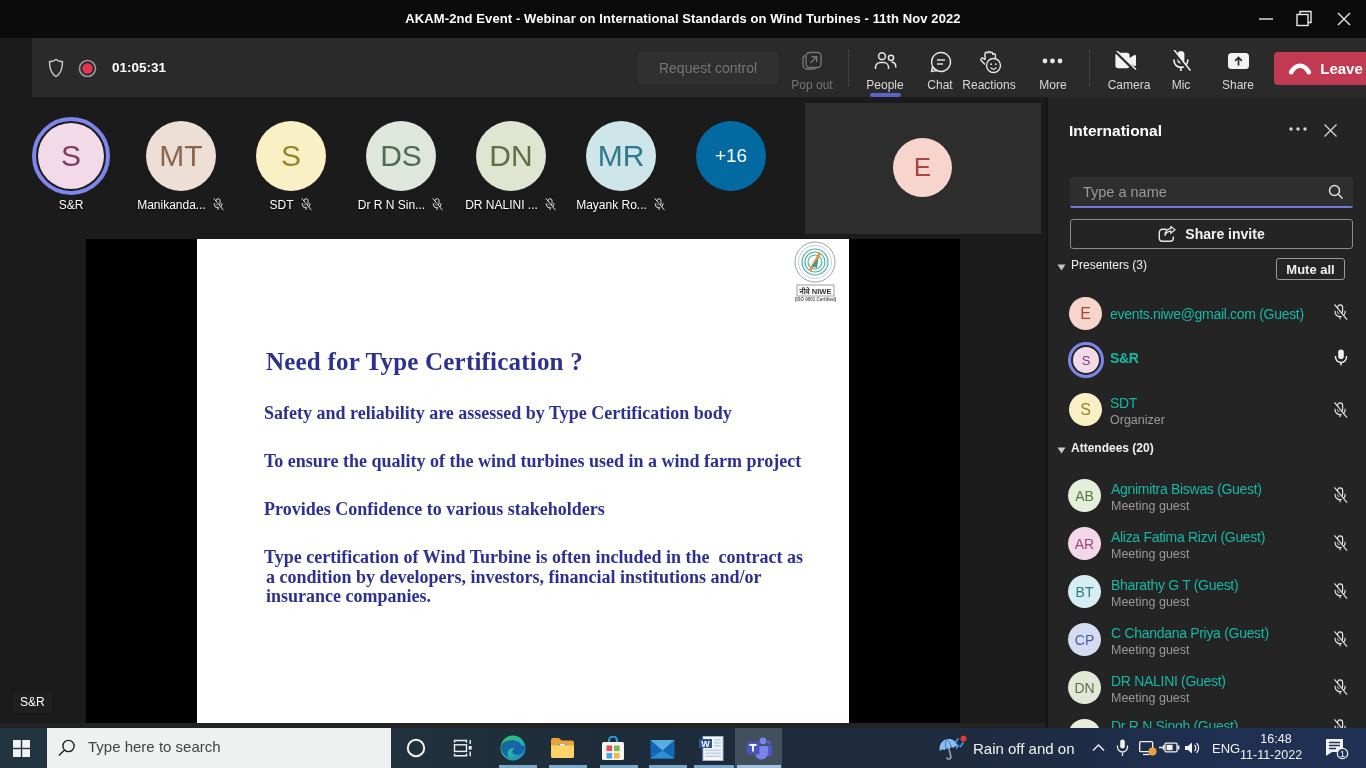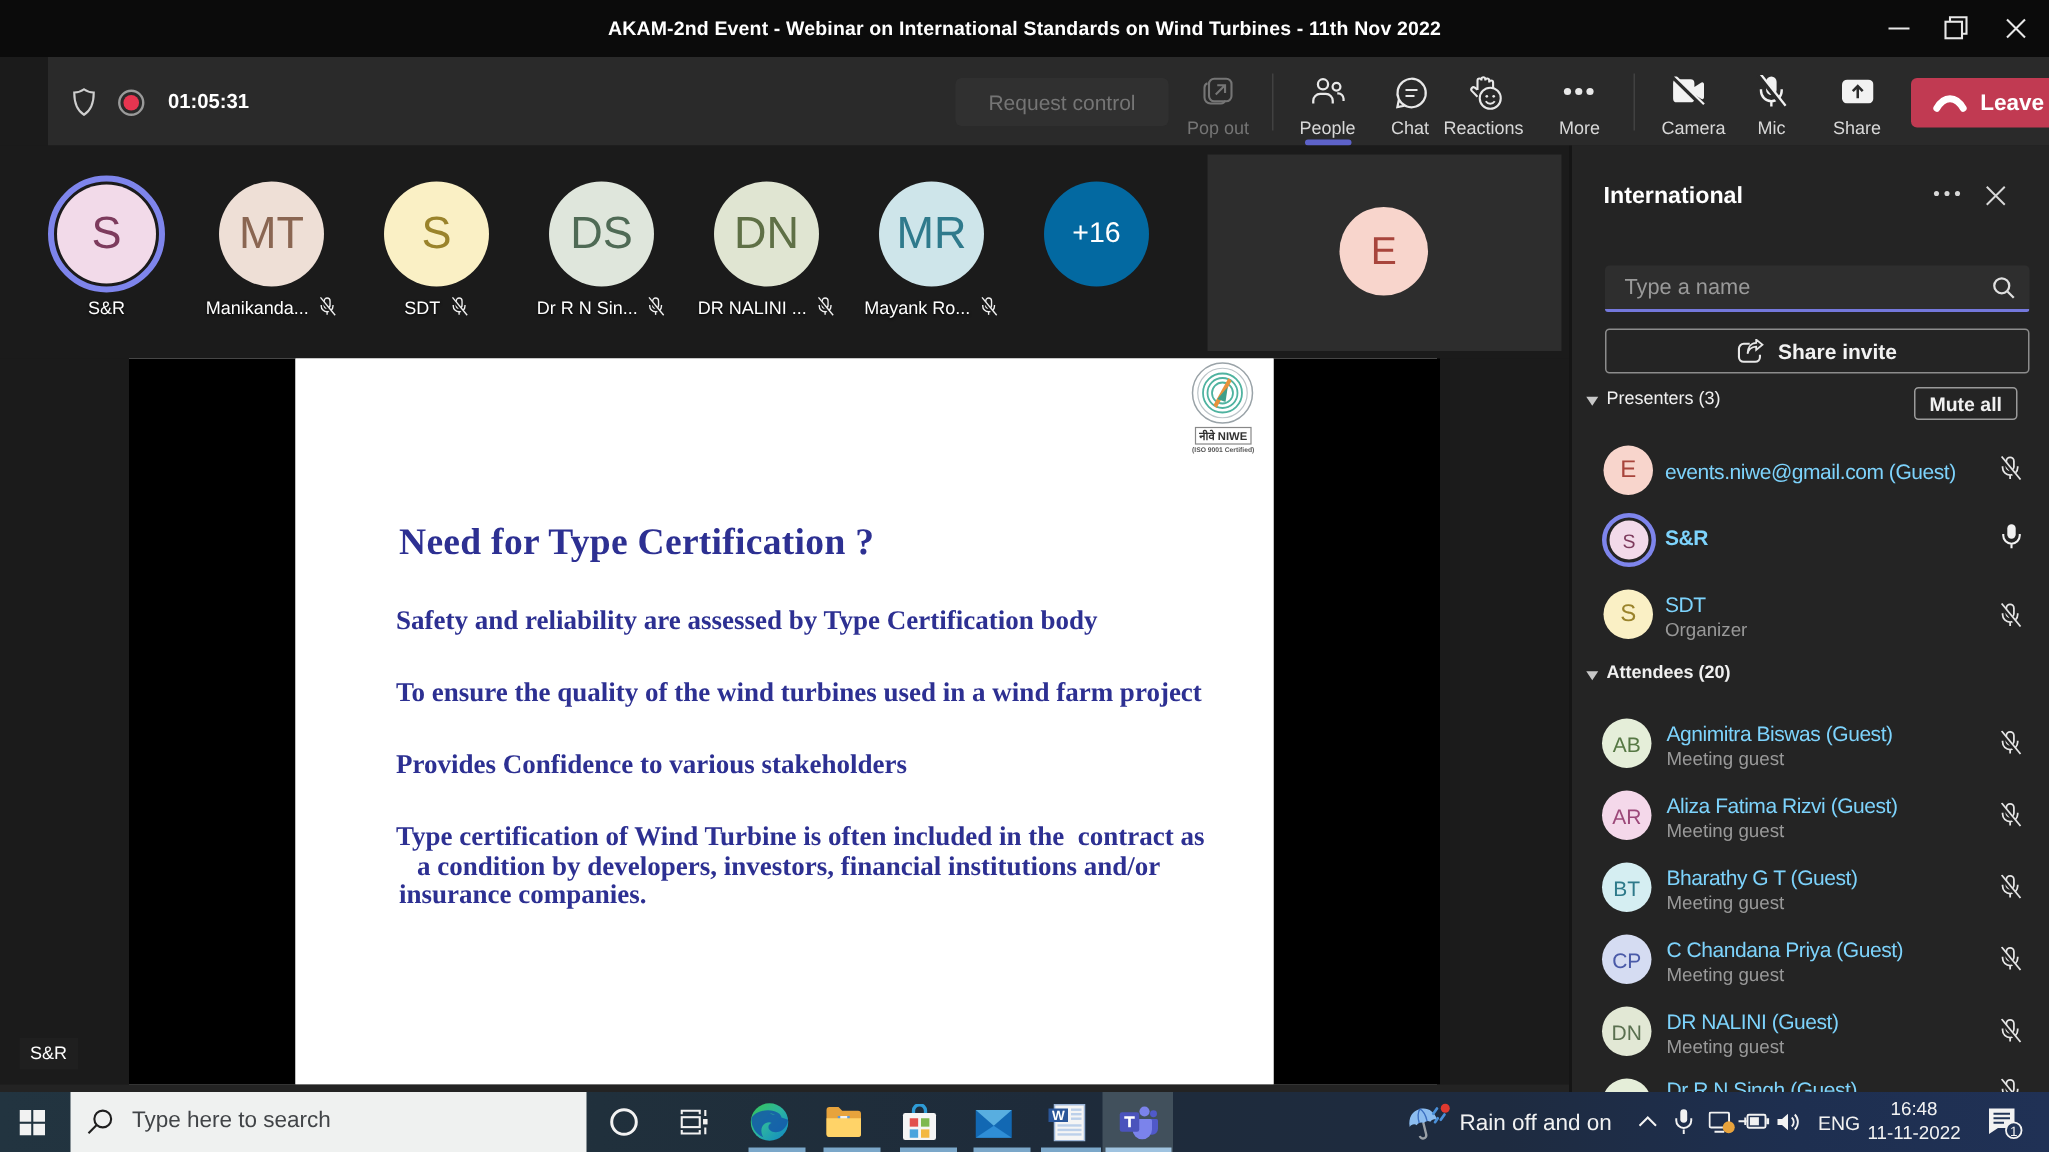--- a/index.html
+++ b/index.html
@@ -28,21 +28,21 @@
 
   
   #stage { left:0; top:239px; width:1046px; height:489px; background:#1b1b1b; }
   #video { position:absolute; left:86px; top:0; width:872px; height:484px; background:#ffffff; }
   .bar { position:absolute; top:0; width:111px; height:484px; background:#000000; }
   #slide { position:absolute; left:111px; top:0; width:652px; height:484px; background:#ffffff; font-family:"Liberation Serif", serif; font-weight:bold; color:#2d3092; }
   #srbadge { left:13px; top:453px; background:#1f1f1f; color:#fff; font-size:12px; padding:3px 7px 4px 7px; }
 
   
   #panel { left:1046px; top:97px; width:320px; height:631px; background:#242424; border-left:2px solid #151515; }
-  .pname { color:#7dd3fc; font-size:14px; letter-spacing:-0.3px; }
+  .pname { color:#14b8a6; font-size:14px; letter-spacing:-0.3px; }
   .psub { color:#999999; font-size:12.5px; }
 
   
   #taskbar { left:0; top:728px; width:1366px; height:40px;
     background:linear-gradient(90deg,#223440 0px,#20303c 400px,#1e2b3a 700px,#1e2b40 1000px,#1e2f50 1200px,#203155 1366px); }
   .ul { position:absolute; top:37px; height:3px; background:#7ba7c9; }
 </style>
 </head>
 <body>
 
@@ -222,21 +222,21 @@
         <path d="M19 29 L29 11 L31 13 L21 31 Z" fill="#e8923c"></path>
         <path d="M21.5 25 L28.5 17 L27 27 Z" fill="#3f9e8a"></path>
         <rect x="7" y="44" width="37" height="11" fill="#ffffff" stroke="#888" stroke-width="0.8"></rect>
         <text x="25.5" y="52.5" text-anchor="middle" font-size="7.5" font-weight="bold" fill="#333" font-family="Liberation Sans">नीवे NIWE</text>
         <text x="25.5" y="60" text-anchor="middle" font-size="4.5" fill="#555" font-family="Liberation Sans">(ISO 9001 Certified)</text>
       </svg>
       <div class="abs" style="left:69px;top:109px;font-size:25px;letter-spacing:0.2px">Need for Type Certification ?</div>
       <div class="abs" style="left:67px;top:164px;font-size:18px">Safety and reliability are assessed by Type Certification body</div>
       <div class="abs" style="left:67px;top:212px;font-size:18px">To ensure the quality of the wind turbines used in a wind farm project</div>
       <div class="abs" style="left:67px;top:260px;font-size:18px">Provides Confidence to various stakeholders</div>
-      <div class="abs" style="left:67px;top:309px;font-size:18px;line-height:19.5px">Type certification of Wind Turbine is often included in the&nbsp; contract as<br><span style="margin-left:14px">a condition by developers, investors, financial institutions and/or</span><br><span style="margin-left:2px">insurance companies.</span></div>
+      <div class="abs" style="left:67px;top:309px;font-size:18px;line-height:19.5px">Type certification of Wind Turbine is often included in the&nbsp; contract as<br><span style="margin-left:2px">a condition by developers, investors, financial institutions and/or</span><br><span style="margin-left:2px">insurance companies.</span></div>
     </div>
   </div>
   <div class="abs" style="left:0;top:484px;width:1046px;height:5px;background:#232323"></div>
   <div id="srbadge" class="abs">S&amp;R</div>
 </div>
 
 <div id="panel" class="abs">
   <div class="abs" style="left:21px;top:25px;color:#fff;font-size:15.5px;font-weight:bold">International</div>
   <svg class="abs" style="left:240px;top:29px" width="20" height="6" viewBox="0 0 20 6">
     <circle cx="3" cy="3" r="1.7" fill="#d8d8d8"></circle>
@@ -460,21 +460,21 @@
     <rect x="7" y="2.2" width="12" height="8.6" rx="1" fill="none" stroke="#f2f2f2" stroke-width="1.3"></rect>
     <rect x="8.6" y="3.8" width="6" height="5.4" fill="#f2f2f2"></rect>
     <rect x="19.6" y="4.5" width="1.8" height="4" fill="#f2f2f2"></rect>
   </svg>
   <svg class="abs" style="left:1184px;top:12px" width="16" height="16" viewBox="0 0 16 16">
     <path d="M1 6 H4 L8 2.5 V13.5 L4 10 H1 Z" fill="#f2f2f2"></path>
     <path d="M10.5 5 a4 4 0 0 1 0 6 M12.5 3 a7 7 0 0 1 0 10" fill="none" stroke="#f2f2f2" stroke-width="1.2"></path>
   </svg>
   <div class="abs" style="left:1212px;top:13px;color:#f2f2f2;font-size:13px">ENG</div>
   <div class="abs" style="left:1240px;top:4px;width:72px;text-align:center;color:#f2f2f2;font-size:12.5px">16:48</div>
-  <div class="abs" style="left:1240px;top:20px;width:72px;text-align:center;color:#f2f2f2;font-size:12.5px">11-11-2022</div>
+  <div class="abs" style="left:1240px;top:20px;width:72px;color:#f2f2f2;font-size:12.5px">11-11-2022</div>
   <svg class="abs" style="left:1325px;top:10px" width="24" height="22" viewBox="0 0 24 22">
     <path d="M1 1 H18 V14 H7 L1 18 Z" fill="#f2f2f2"></path>
     <path d="M4 4.5 h11 M4 7.5 h11 M4 10.5 h7" stroke="#213457" stroke-width="1.3"></path>
     <circle cx="17.5" cy="15.5" r="5.2" fill="#213457" stroke="#f2f2f2" stroke-width="1.2"></circle>
     <text x="17.5" y="19" text-anchor="middle" font-size="9" fill="#f2f2f2" font-family="Liberation Sans">1</text>
   </svg>
 </div>
 
 <svg width="0" height="0" style="position:absolute">
   <defs>

